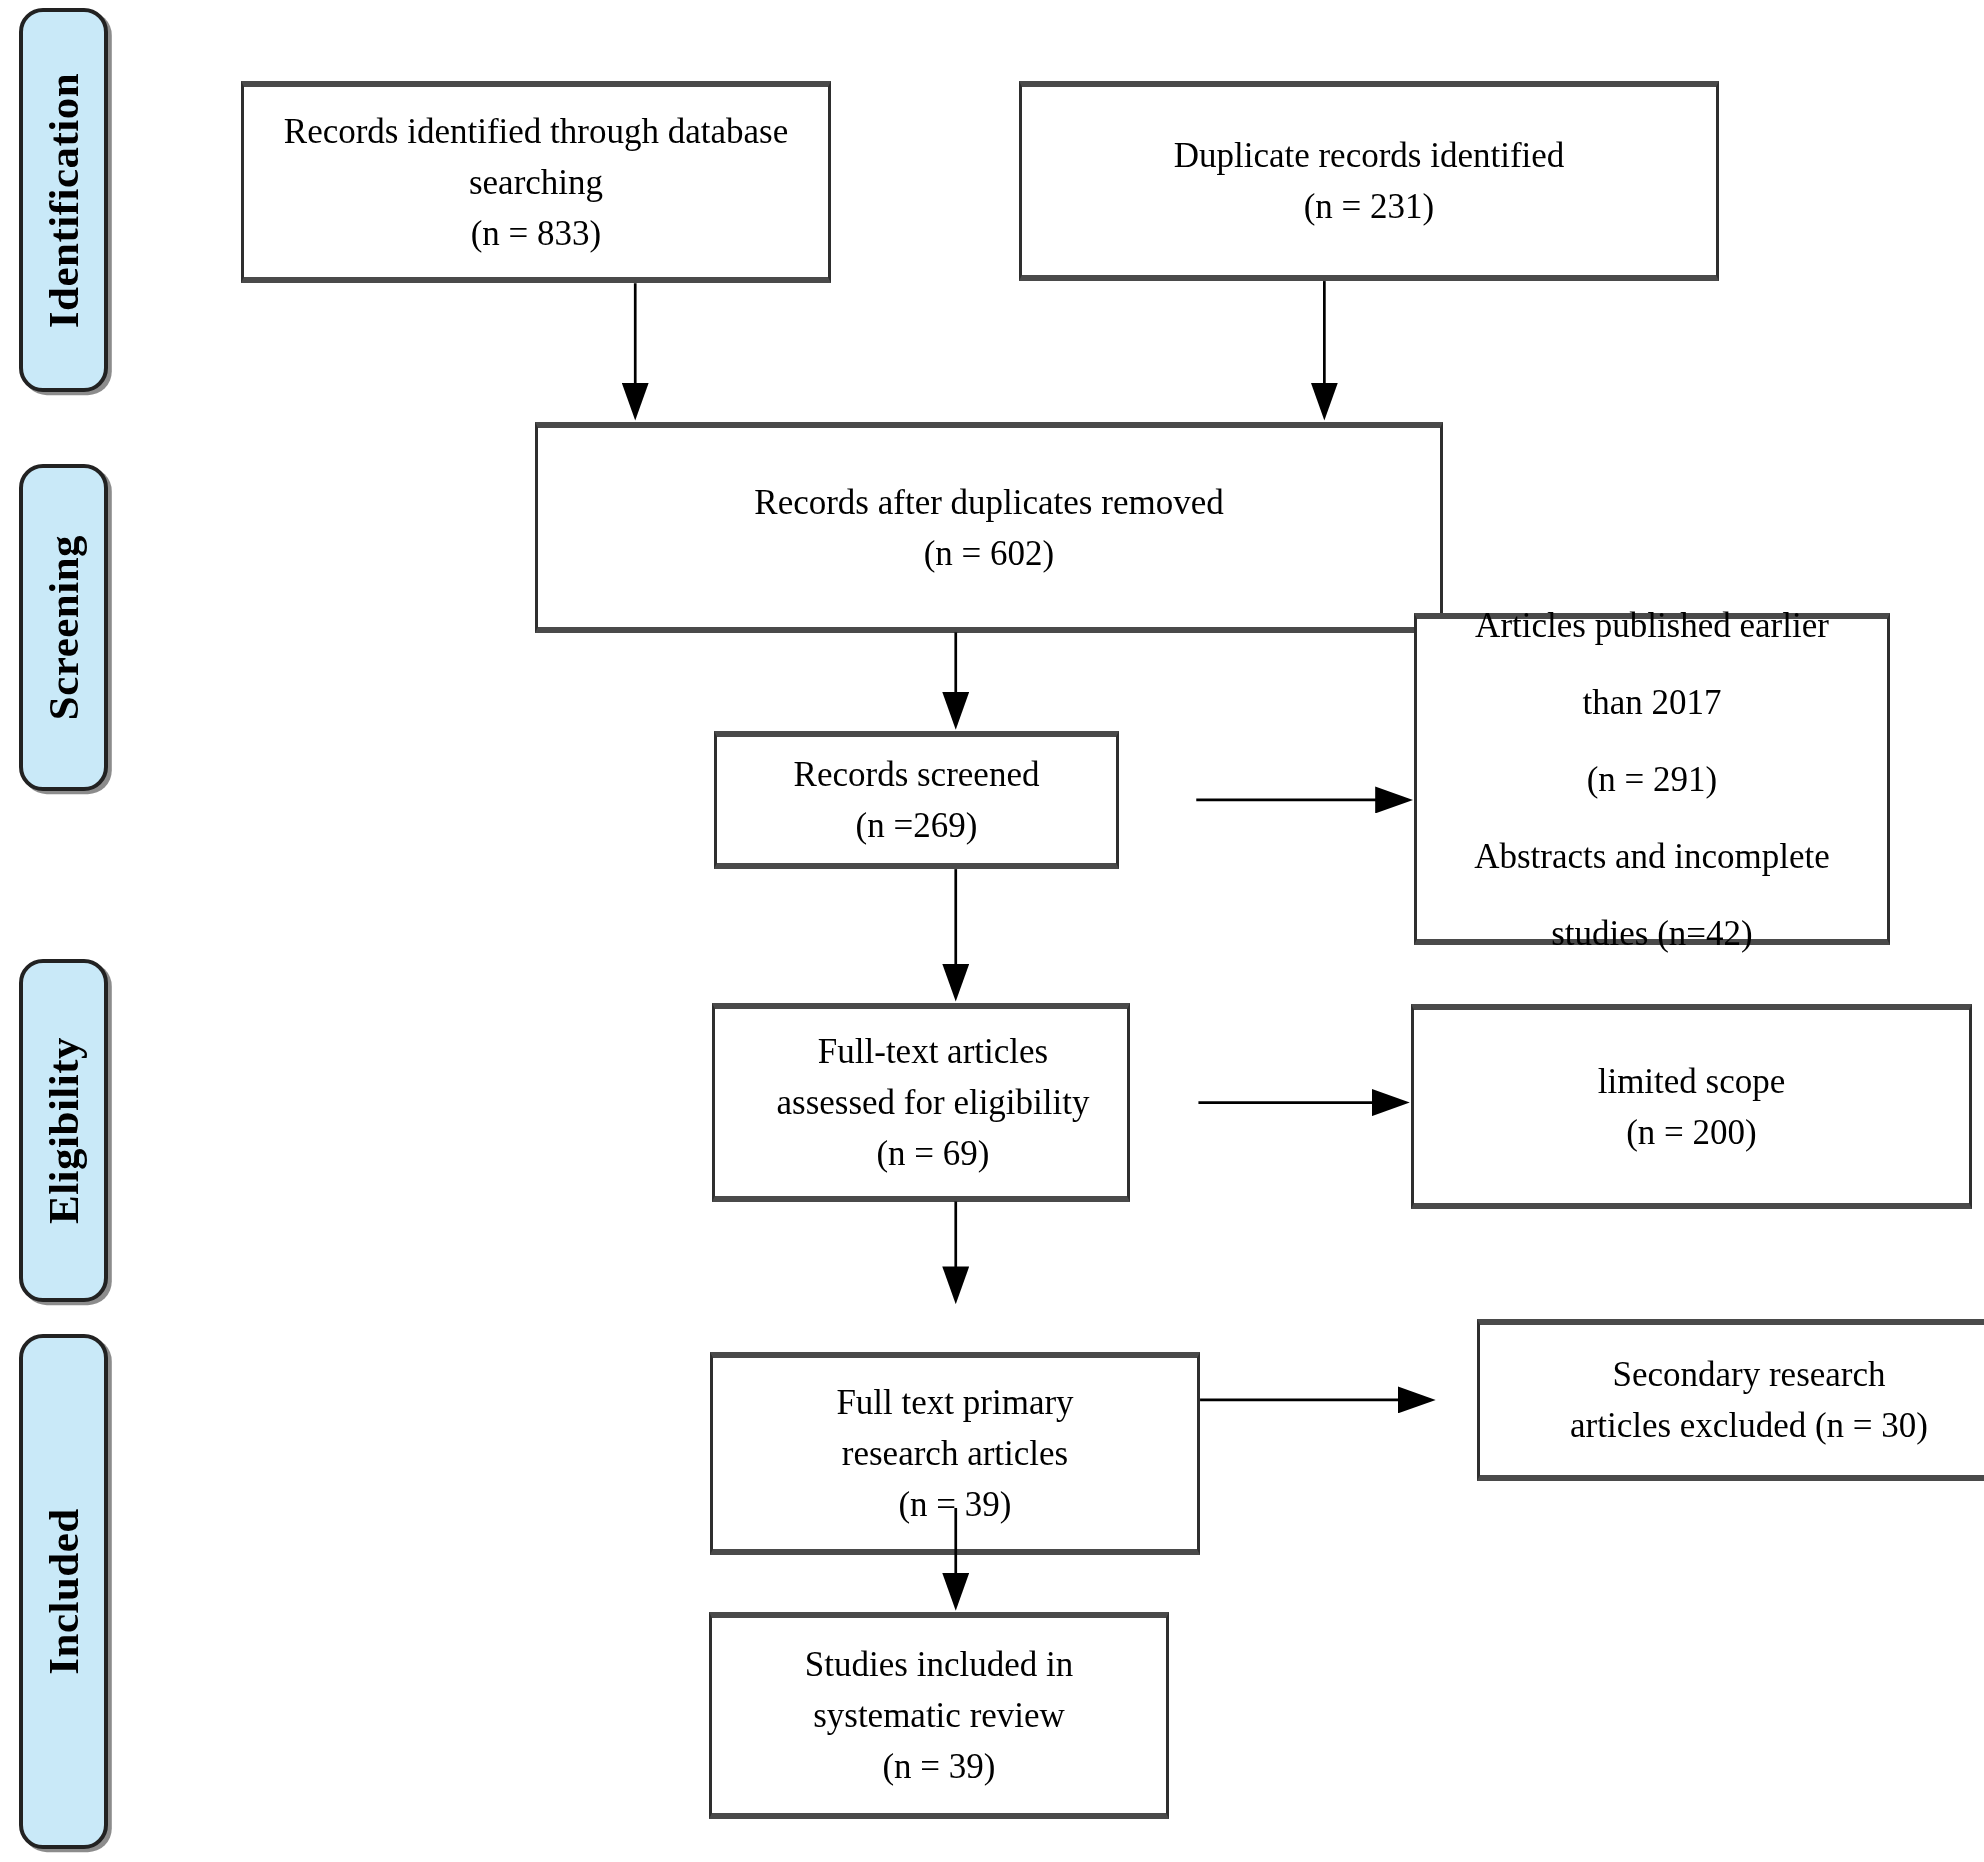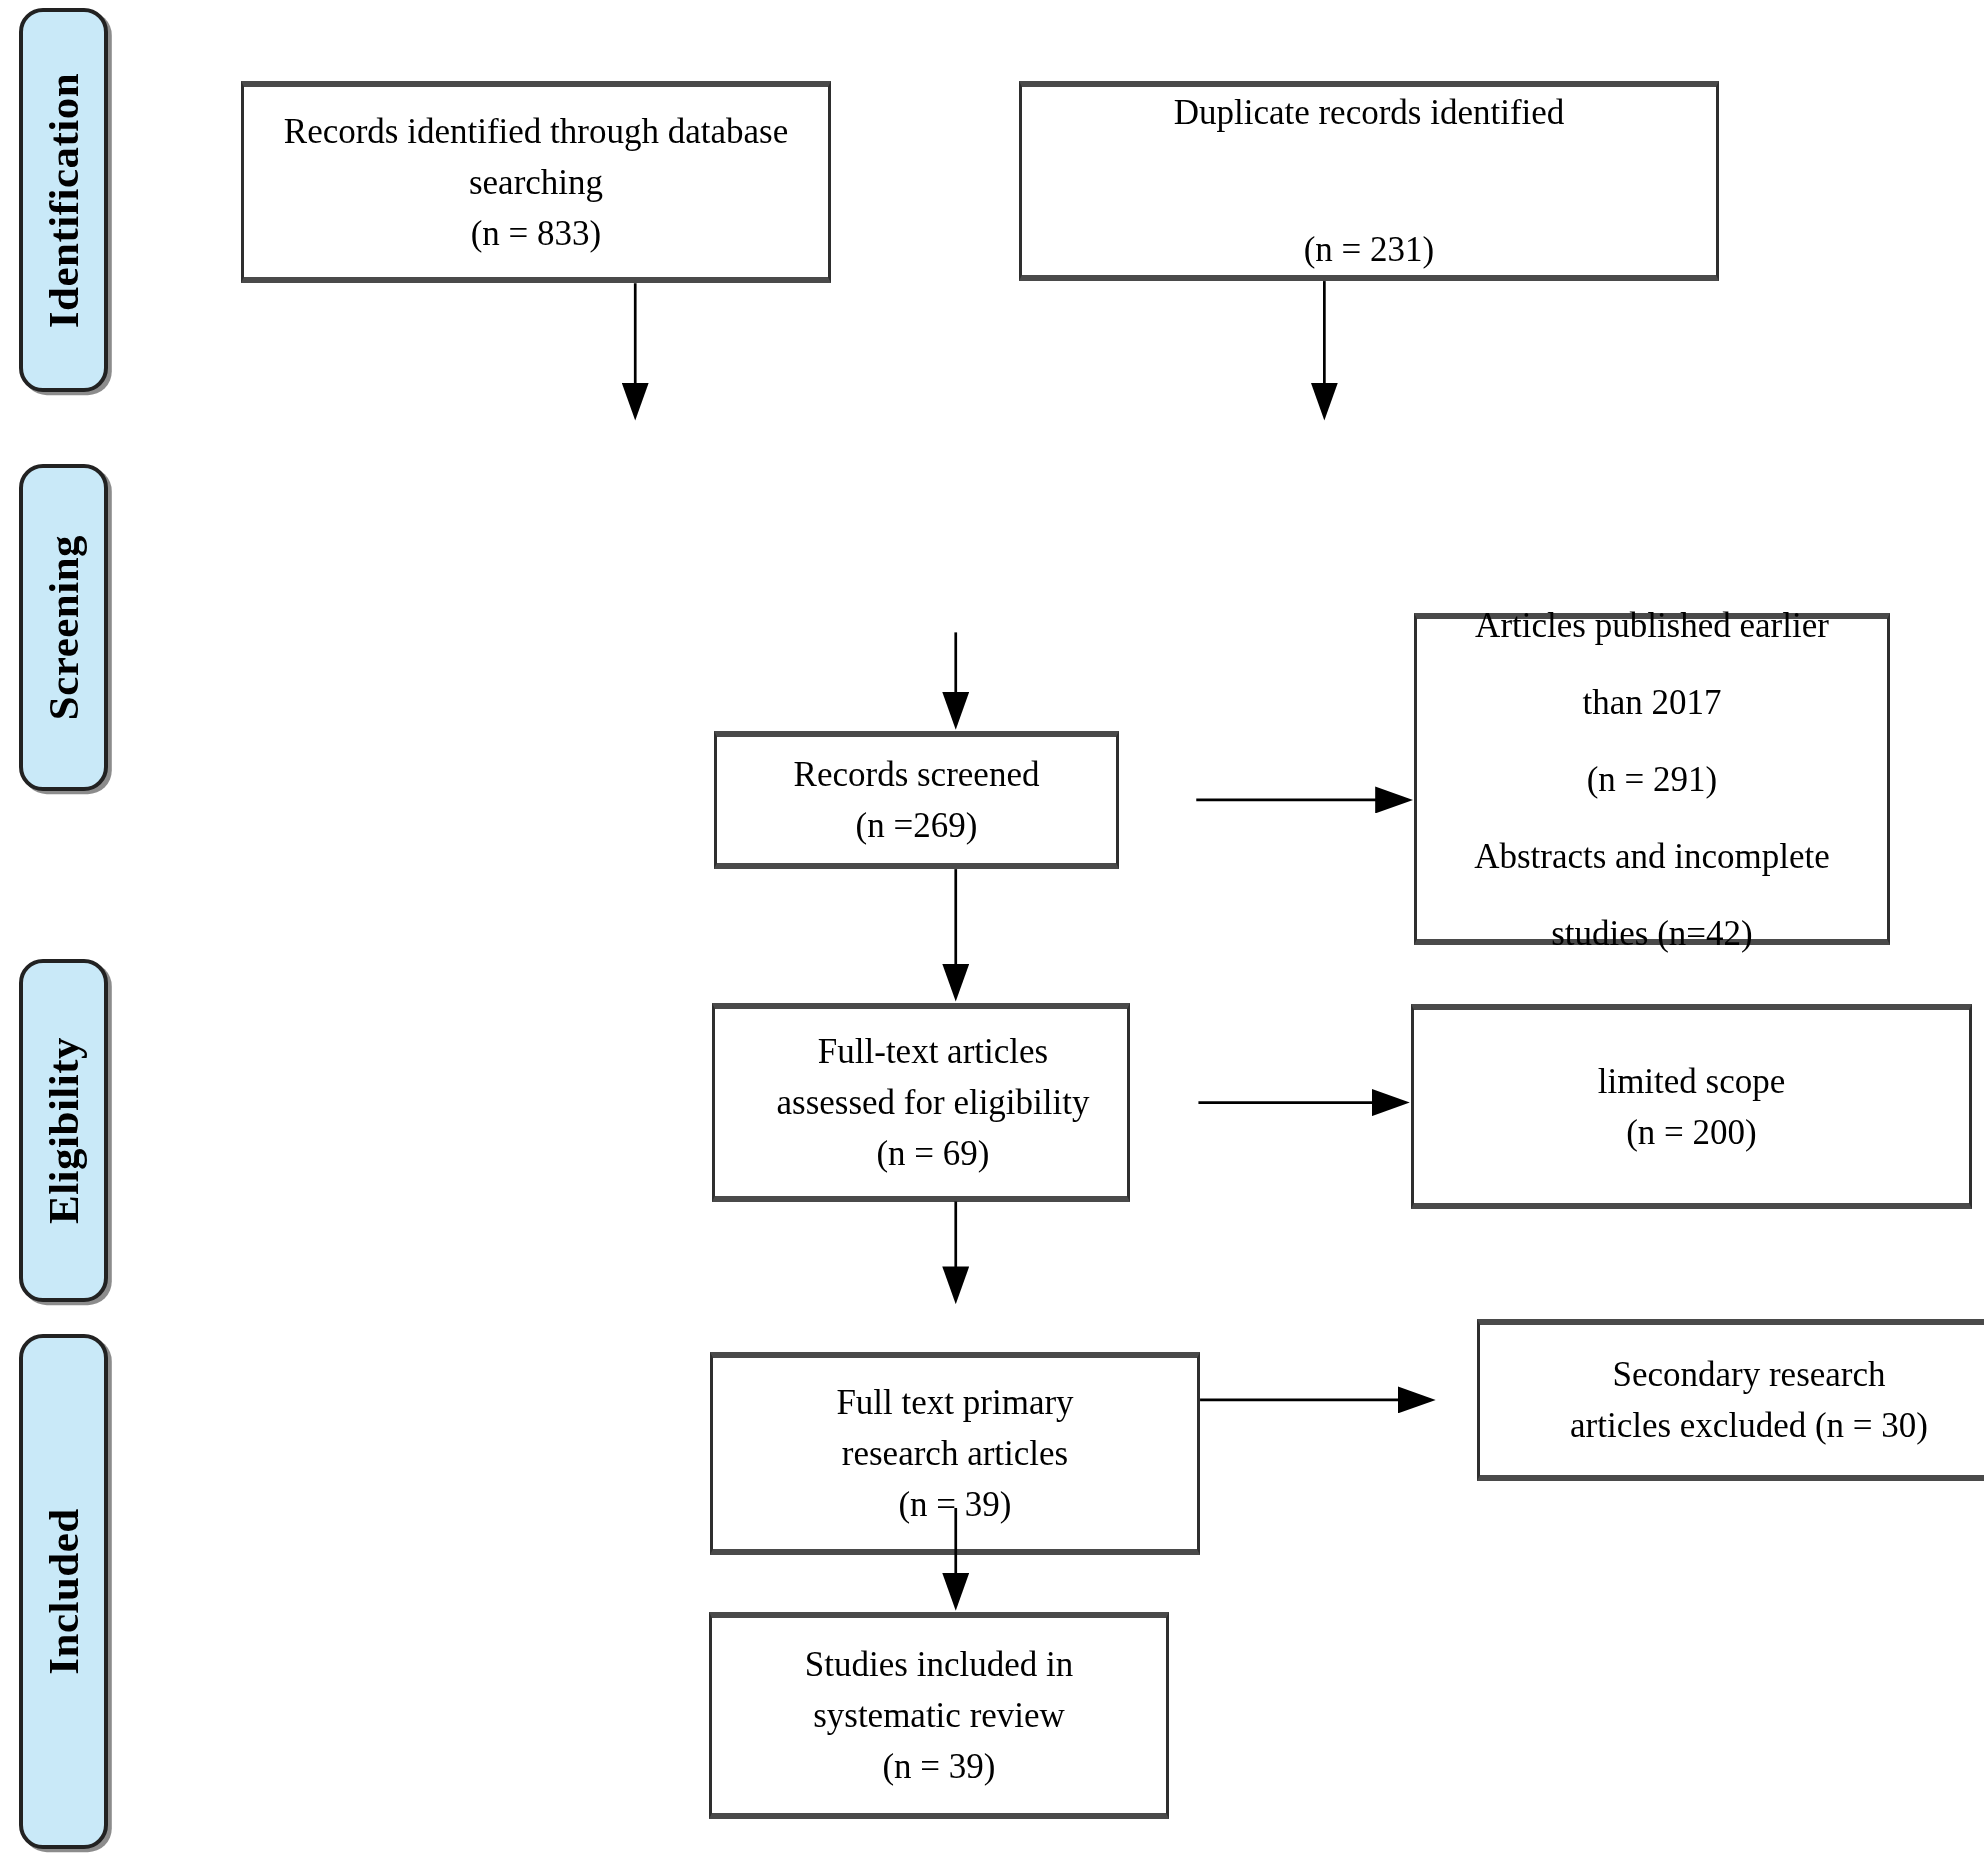--- a/index.html
+++ b/index.html
@@ -40,21 +40,21 @@
     box-sizing:border-box;
     background:#ffffff;
     border-style:solid;
     border-width:6px 3.2px;
     border-color:var(--box-border-horizontal,#4a4a4a) var(--box-border,#2e2e2e);
     display:flex;flex-direction:column;align-items:center;justify-content:center;
     text-align:center;
     font-size:35px;line-height:51px;
   }
   #box-identified{left:241px;top:81px;width:590px;height:202px;}
-  #box-duplicate{left:1019px;top:81px;width:700px;height:200px;justify-content:space-between;}
+  #box-duplicate{left:1019px;top:81px;width:700px;height:200px;}
   #box-merged{left:535px;top:422px;width:908px;height:211px;}
   #box-screened{left:714px;top:731px;width:405px;height:138px;}
   #box-excluded-early{left:1414px;top:613px;width:476px;height:332px;gap:26px;}
   #box-fulltext{left:712px;top:1003px;width:418px;height:199px;padding-left:24px;}
   #box-excluded-scope{left:1411px;top:1004px;width:561px;height:205px;}
   #box-primary{left:710px;top:1352px;width:490px;height:203px;}
   #box-excluded-secondary{left:1477px;top:1319px;width:544px;height:162px;}
   #box-included{left:709px;top:1612px;width:460px;height:207px;}
 
   
@@ -84,20 +84,24 @@
   </div>
 
   <div class="fbox" id="box-identified">
       <div>Records identified through database</div>
       <div>searching</div>
       <div>(n = 833)</div>
     </div>
   <div class="fbox" id="box-duplicate">
       <div>Duplicate records identified</div>
       <div>(n = 231)</div>
+    </div>
+  <div class="fbox" id="box-merged">
+      <div>Records after duplicates removed</div>
+      <div>(n = 602)</div>
     </div>
   <div class="fbox" id="box-screened">
       <div>Records screened</div>
       <div>(n =269)</div>
     </div>
   <div class="fbox" id="box-excluded-early">
       <div>Articles published earlier</div>
       <div>than 2017</div>
       <div>(n = 291)</div>
       <div>Abstracts and incomplete</div>

